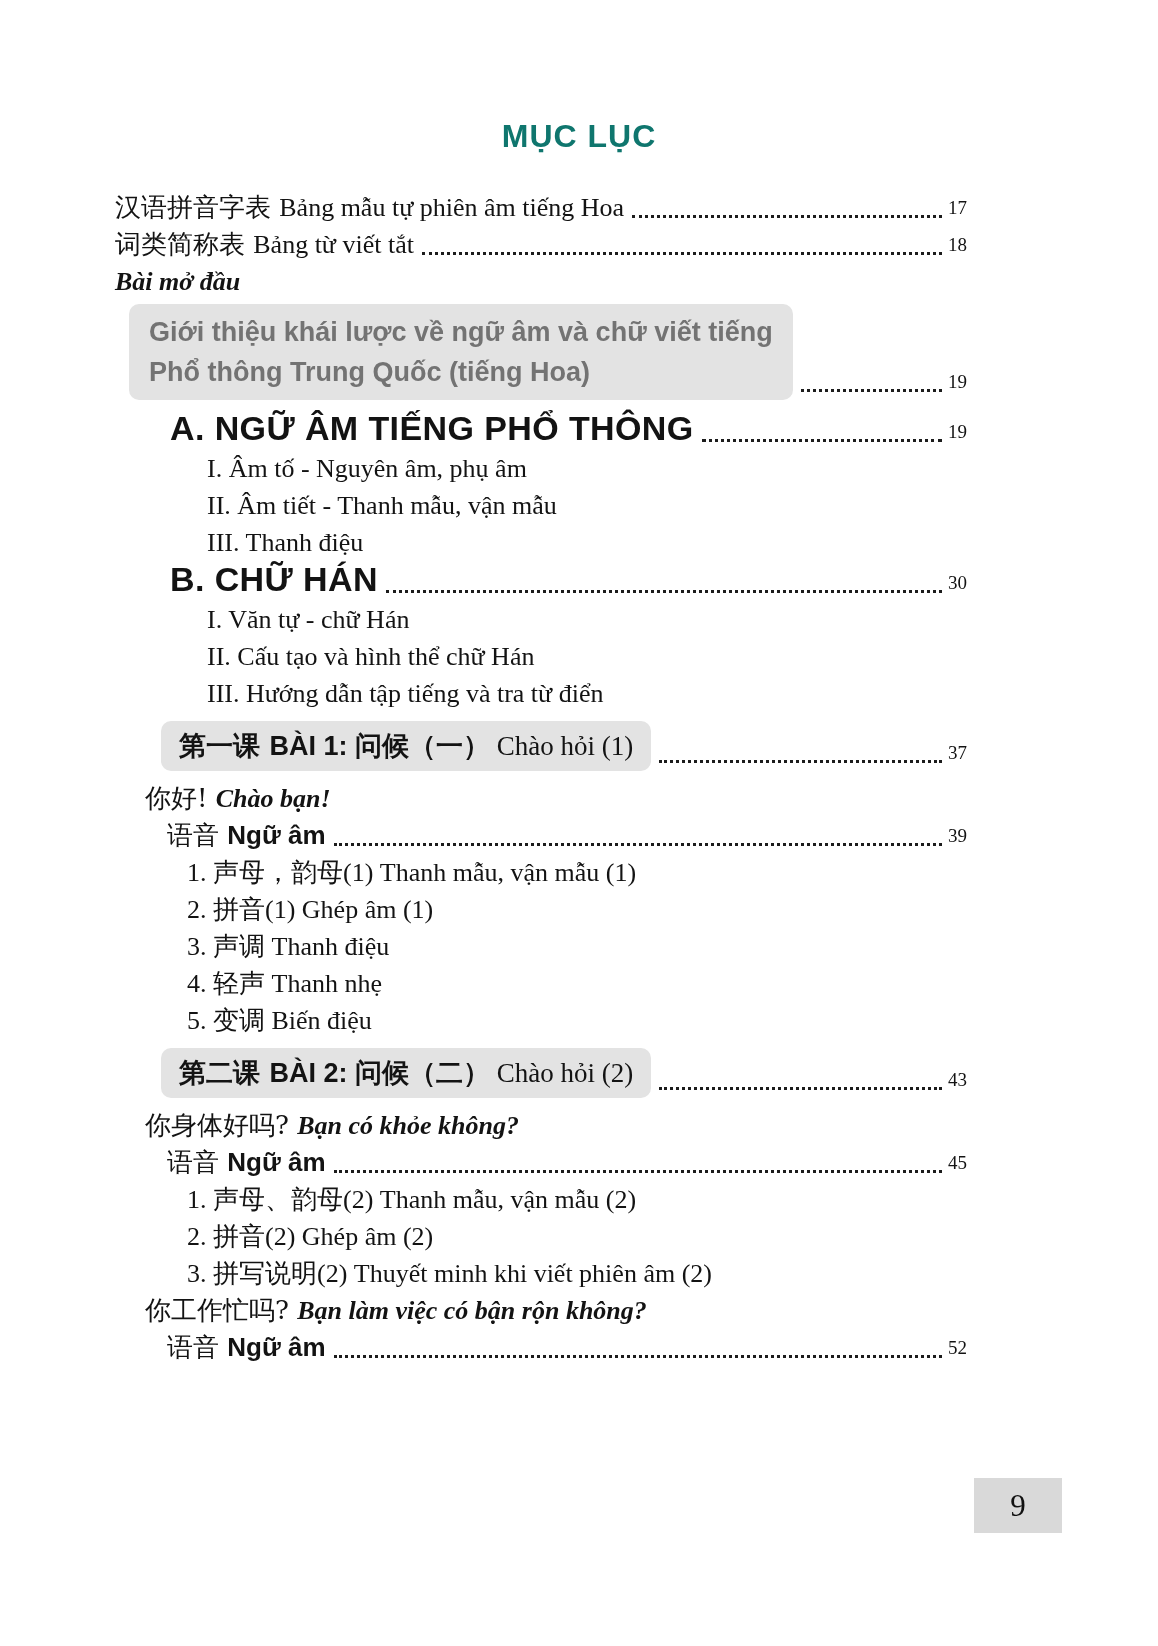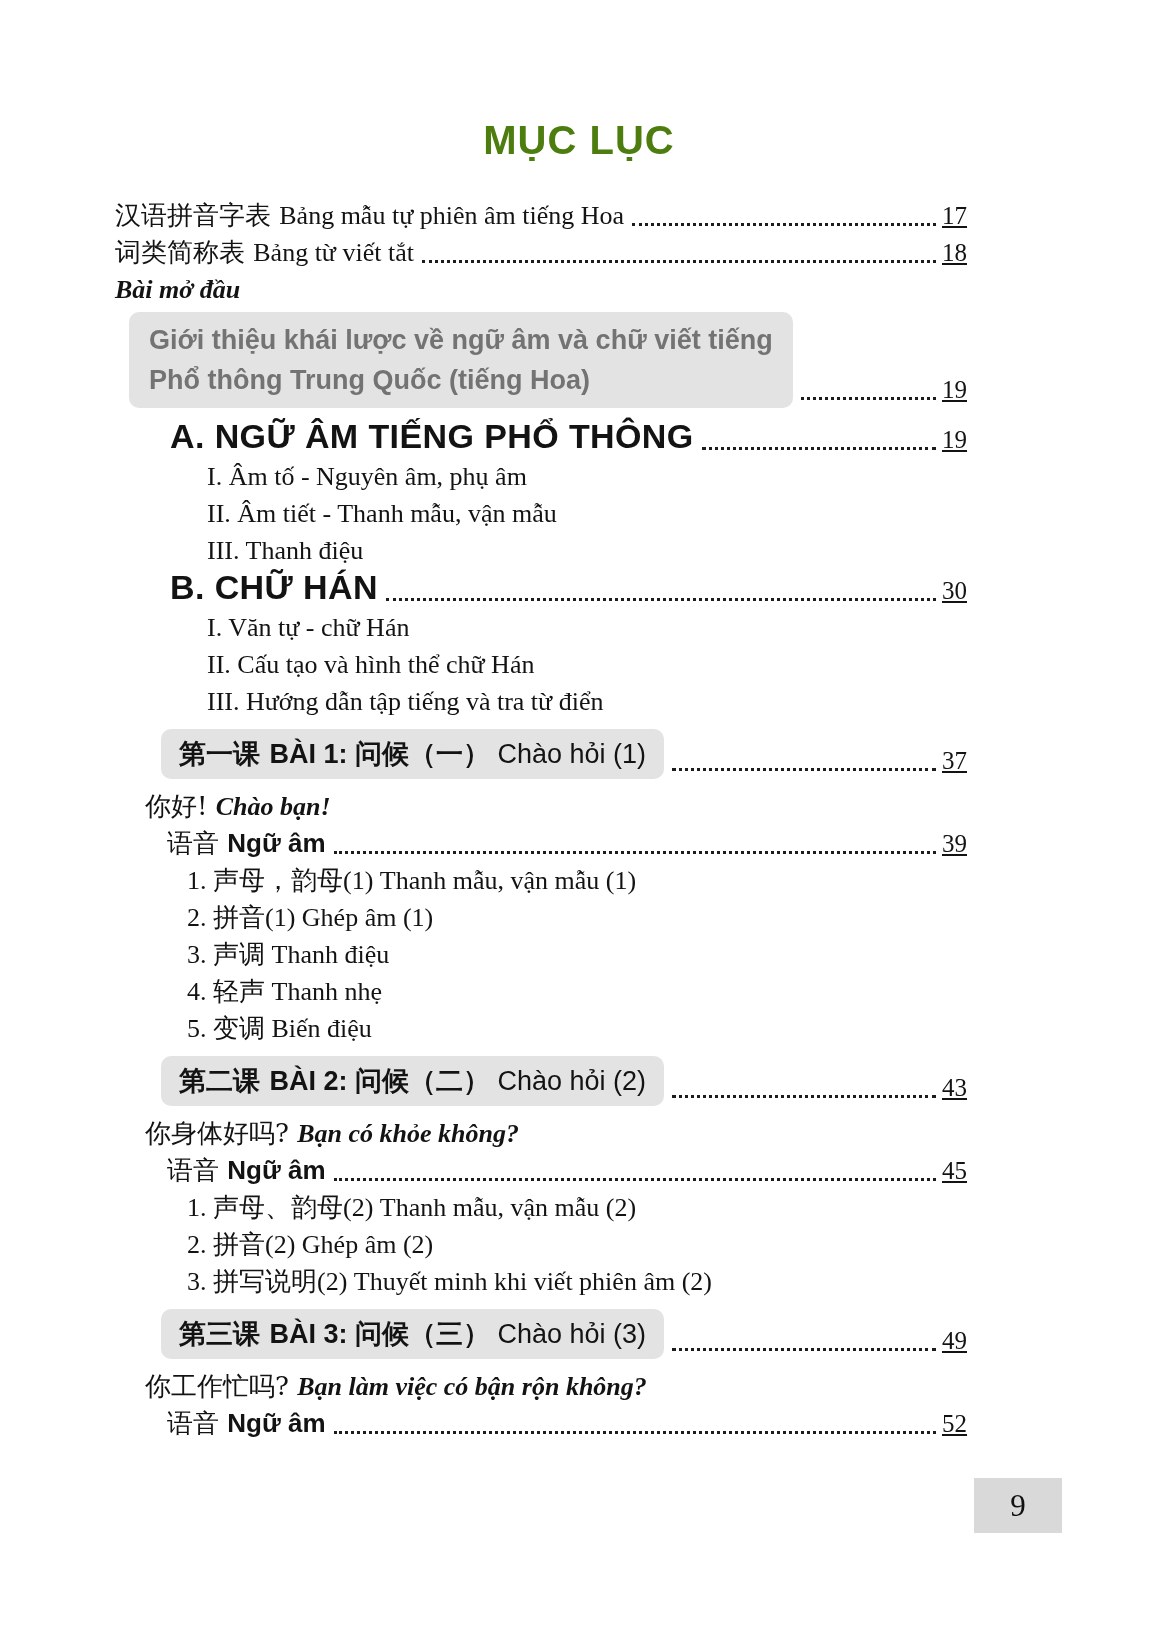--- a/index.html
+++ b/index.html
@@ -5,42 +5,42 @@
   html,body{margin:0;padding:0;}
   body{
     width:1158px;height:1646px;position:relative;background:#ffffff;
     font-family:"Liberation Serif","DejaVu Serif",serif;color:#131313;
     overflow:hidden;
   }
   .page{position:absolute;inset:0;}
   .title{
     margin:118px 0 34px 0;text-align:center;
     font-family:"Liberation Sans","DejaVu Sans",sans-serif;
-    font-weight:bold;font-size:40px;letter-spacing:1px;color:#4d7c0f;
+    font-weight:bold;font-size:32px;letter-spacing:1px;color:#0f766e;
   }
   .toc{margin-left:115px;width:852px;}
   .row{display:flex;align-items:flex-end;font-size:26px;line-height:37px;}
   .txt{white-space:nowrap;}
   .leader{flex:1 1 auto;border-bottom:3px dotted #1c1c1c;margin:0 6px 8px 8px;min-width:20px;}
-  .pg{font-size:25px;flex:0 0 auto;text-decoration:underline;}
+  .pg{font-size:19px;flex:0 0 auto;}
   
   .l0{padding-left:0;}
   .l1{padding-left:55px;}
   .l2{padding-left:92px;}
   .l3{padding-left:30px;}
   .l4{padding-left:52px;}
   .l5{padding-left:72px;}
   .li{padding-left:14px;}
   .ll{padding-left:46px;}
   
   .s-cn{font-family:"DejaVu Serif","Liberation Serif",serif;}
   .s-vi{font-family:"Liberation Serif","DejaVu Serif",serif;}
   .s-vibi{font-family:"Liberation Serif","DejaVu Serif",serif;font-weight:bold;font-style:italic;}
   .s-sb{font-family:"Liberation Sans","DejaVu Sans",sans-serif;font-weight:bold;}
-  .s-sans{font-family:Liberation Sans, sans-serif;margin-top:33px;}
+  .s-sans{font-family:Liberation Serif, serif;margin-top:33px;}
   .s-caps{font-family:Liberation Sans, sans-serif;font-weight:bold;font-size:34px;letter-spacing:.4px;}
   .s-cnb{font-family:"DejaVu Serif","Liberation Serif",serif;font-weight:bold;}
   
   .box{background:#e3e3e3;border-radius:10px;display:inline-block;}
   .box.intro{
     font-family:"Liberation Sans","DejaVu Sans",sans-serif;font-weight:bold;
     font-size:27px;line-height:40px;padding:8px 20px;color:#737373;
     white-space:nowrap;
   }
   .box.lesson{font-size:27px;line-height:37px;padding:6px 18px;white-space:nowrap;}
@@ -151,25 +151,20 @@
       </div>
       <div class="row l5">
         <span class="txt"><span class="s-vi">1. </span><span class="s-cn">声母、韵母</span><span class="s-vi">(2) Thanh mẫu, vận mẫu (2)</span></span>
       </div>
       <div class="row l5">
         <span class="txt"><span class="s-vi">2. </span><span class="s-cn">拼音</span><span class="s-vi">(2) Ghép âm (2)</span></span>
       </div>
       <div class="row l5">
         <span class="txt"><span class="s-vi">3. </span><span class="s-cn">拼写说明</span><span class="s-vi">(2) Thuyết minh khi viết phiên âm (2)</span></span>
       </div>
-      <div class="row ll r-lesson">
-        <span class="box lesson"><span class="s-cnb">第三课 </span><span class="s-sb">BÀI 3: </span><span class="s-cnb">问候（三）</span><span class="s-sans"> Chào hỏi (3)</span></span>
-        <span class="leader"></span>
-        <span class="pg">49</span>
-      </div>
       <div class="row l3">
         <span class="txt"><span class="s-cn">你工作忙吗? </span><span class="s-vibi">Bạn làm việc có bận rộn không?</span></span>
       </div>
       <div class="row l4">
         <span class="txt"><span class="s-cn">语音 </span><span class="s-sb">Ngữ âm </span></span>
         <span class="leader"></span>
         <span class="pg">52</span>
       </div>
     </div>
   <div class="badge">

